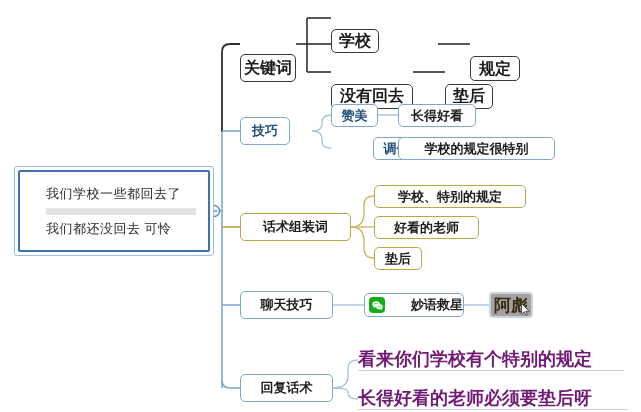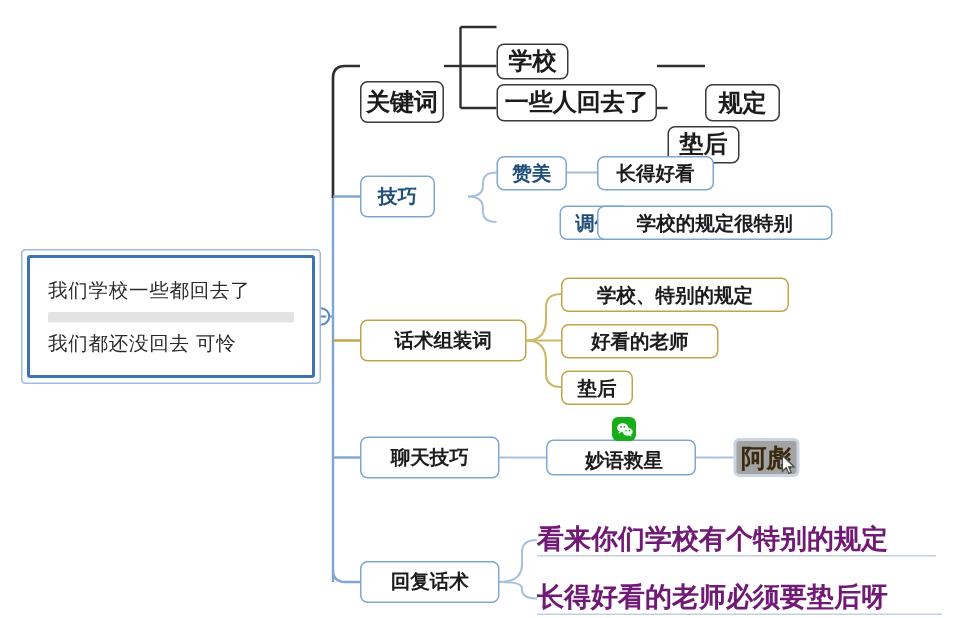--- a/index.html
+++ b/index.html
@@ -11,21 +11,21 @@
   #wires{position:absolute;left:0;top:0;width:641px;height:412px;}
 
   .node{position:absolute;box-sizing:border-box;display:flex;align-items:center;
         justify-content:center;background:#ffffff;white-space:nowrap;}
 
   
   .root-outer{position:absolute;left:14px;top:166px;width:200px;height:90px;
     border:1px solid #9dbbdd;border-radius:3px;background:#fff;box-sizing:border-box;}
   .root-inner{position:absolute;left:3px;top:3px;right:3px;bottom:3px;
     border:2px solid #3f72b0;border-radius:2px;background:#fff;box-sizing:border-box;
-    display:flex;flex-direction:column;justify-content:center;}
+    display:flex;flex-direction:column;justify-content:center;padding-left:14px;}
   .root-line{font-size:13px;color:#2b2b2b;padding:0 12px;letter-spacing:.5px;}
   .root-divider{height:7px;background:#e3e3e3;margin:5px 12px;border-radius:1px;}
 
   
   .dark{border:1.6px solid #3a3a3a;border-radius:5px;color:#1c1c1c;
         font-weight:bold;font-size:16px;margin-top:24px;}
   
   .blue{border:1.4px solid #7da7d2;border-radius:5px;font-weight:bold;font-size:13px;}
   .blue-text{color:#1f4e79;}
   .black-text{color:#1c1c1c;}
@@ -34,21 +34,21 @@
   .olive{border:1.4px solid #bfa44a;border-radius:5px;color:#1c1c1c;
          font-weight:bold;font-size:13px;}
   
   .plain{font-weight:bold;font-size:18px;color:#701a75;
          border-bottom:1.4px solid #c3cfdc;background:transparent;
          justify-content:flex-start;}
   
   .chip{background:#a3a3a3;border:2px solid #c9d4e0;border-radius:4px;
         color:#3a2a10;font-weight:bold;font-size:17px;}
 
-  .wechat-row{justify-content:flex-end;padding-left:4px;gap:4px;flex-direction:column;}
+  .wechat-row{justify-content:space-between;padding-left:4px;gap:4px;}
   .wx-icon{width:16px;height:16px;border-radius:4px;background:#17ad19;
            display:inline-flex;align-items:center;justify-content:center;flex:none;}
   .wx-icon svg{display:block;}
   .cursor{position:absolute;left:521px;top:303px;width:10px;height:14px;pointer-events:none;}
 </style>
 </head>
 <body>
 
 <div id="canvas">
 
@@ -102,25 +102,25 @@
       <div class="root-line">我们都还没回去  可怜</div>
     </div>
   </div>
 
   <div class="node dark" style="left:240px;top:30px;width:56px;height:28px;">
     <span>关键词</span>
   </div>
   <div class="node dark" style="left:331px;top:5px;width:48px;height:24px;">
     <span>学校</span>
   </div>
-  <div class="node dark" style="left:331px;top:32px;width:107px;height:25px;">
-    <span>一些人回去了</span>
-  </div>
   <div class="node dark" style="left:470px;top:32px;width:50px;height:25px;align-items:flex-end;">
     <span>规定</span>
+  </div>
+  <div class="node dark" style="left:331px;top:60px;width:82px;height:25px;">
+    <span>没有回去</span>
   </div>
   <div class="node dark" style="left:445px;top:60px;width:48px;height:25px;">
     <span>垫后</span>
   </div>
 
   <div class="node blue blue-text" style="left:240px;top:117px;width:50px;height:28px;">
     <span>技巧</span>
   </div>
   <div class="node blue blue-text" style="left:331px;top:104px;width:47px;height:23px;">
     <span>赞美</span>

